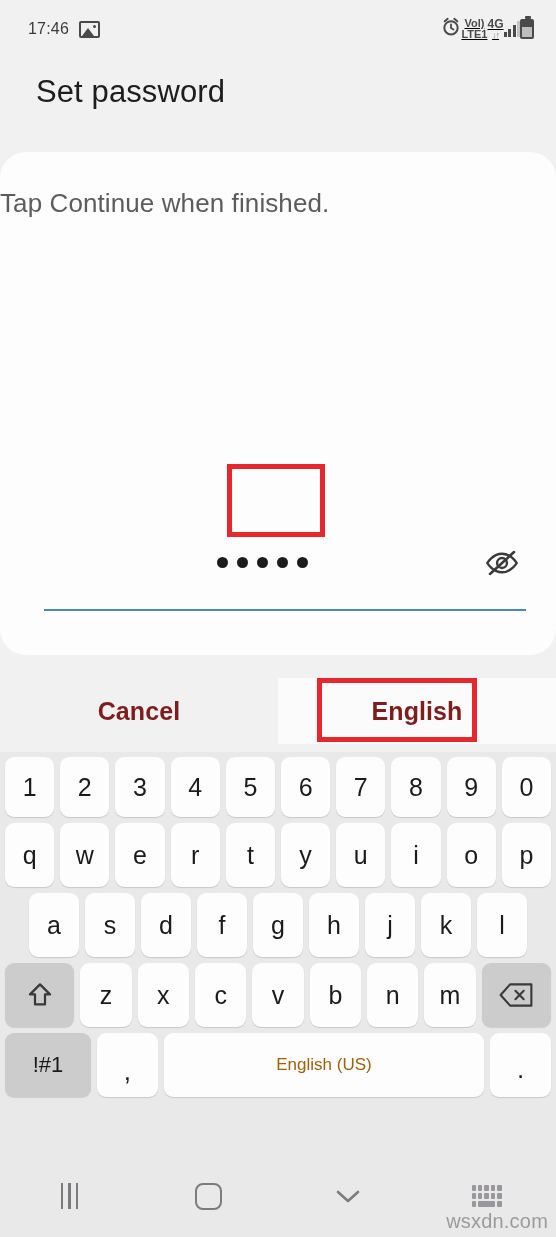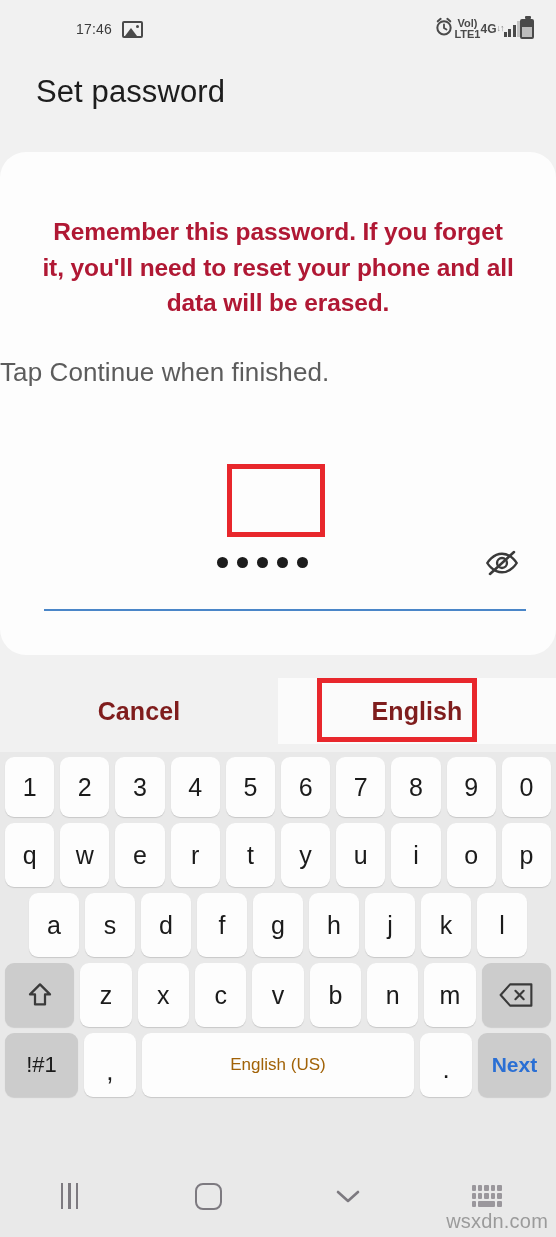--- a/index.html
+++ b/index.html
@@ -25,29 +25,29 @@
     justify-content: space-between;
     padding: 0 22px 0 28px;
     background: #f1f1f1;
   }
   .status-left {
     display: flex;
     align-items: center;
     gap: 10px;
   }
   .status-time {
-    font-size: 14px;
+    font-size: 16px;
     color: #3c3c3c;
     letter-spacing: 0.2px;
     font-weight: 400;
-    margin-left: 48px;
   }
   .status-right {
     display: flex;
     align-items: center;
+    text-decoration: underline;
   }
   .icon-img-thumb {
     width: 21px; height: 17px;
     border: 2px solid #4a4a4a;
     border-radius: 2px;
     position: relative;
     overflow: hidden;
   }
   .icon-img-thumb::before {
     content: "";
@@ -71,21 +71,21 @@
     flex-direction: column;
     align-items: center;
     line-height: 1;
     font-size: 11px;
     font-weight: bold;
     color: #4a4a4a;
   }
   .volte-stack span { display: block; }
   .net-stack {
     display: flex;
-    flex-direction: row;
+    flex-direction: column;
     align-items: center;
     line-height: 1.05;
     font-size: 12px;
     font-weight: bold;
     color: #4a4a4a;
   }
   .net-arrows { font-size: 9px; letter-spacing: -1px; color: #8a8a8a; }
   .signal-bars {
     display: flex;
     align-items: flex-end;
@@ -346,21 +346,20 @@
         <i></i>
         <i></i>
     </span>
     <span class="battery"></span>
   </div>
 </div>
 
 <div class="page-title">Set password</div>
 
 <div class="card">
-  <div class="warning-text">Remember this password. If you forget it, you'll need to reset your phone and all data will be erased.</div>
   <div class="hint-text">Tap Continue when finished.</div>
 
   <div class="pw-wrap">
     <div class="pw-dots">
       <i></i>
         <i></i>
         <i></i>
         <i></i>
         <i></i>
     </div>
@@ -446,21 +445,20 @@
         </svg>
       </span>
     </div>
   </div>
 
   <div class="krow r4">
     <div class="key special sym">!#1</div>
     <div class="key comma">,</div>
     <div class="key space">English (US)</div>
     <div class="key period">.</div>
-    <div class="key special next">Next</div>
   </div>
 </div>
 
 <div class="navbar">
   <div class="nav-item">
     <span class="nav-recents">
         <i></i>
         <i></i>
         <i></i>
       </span>

